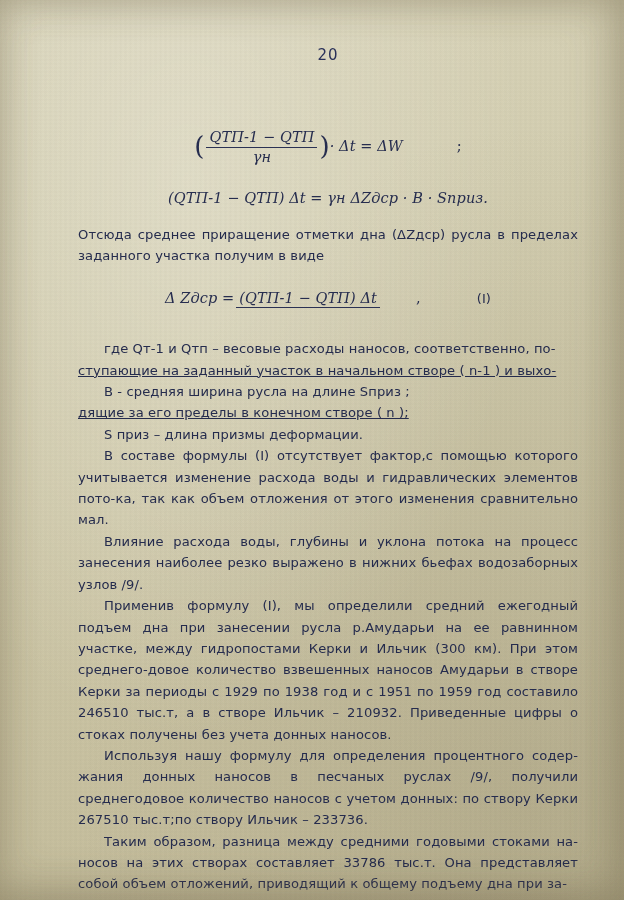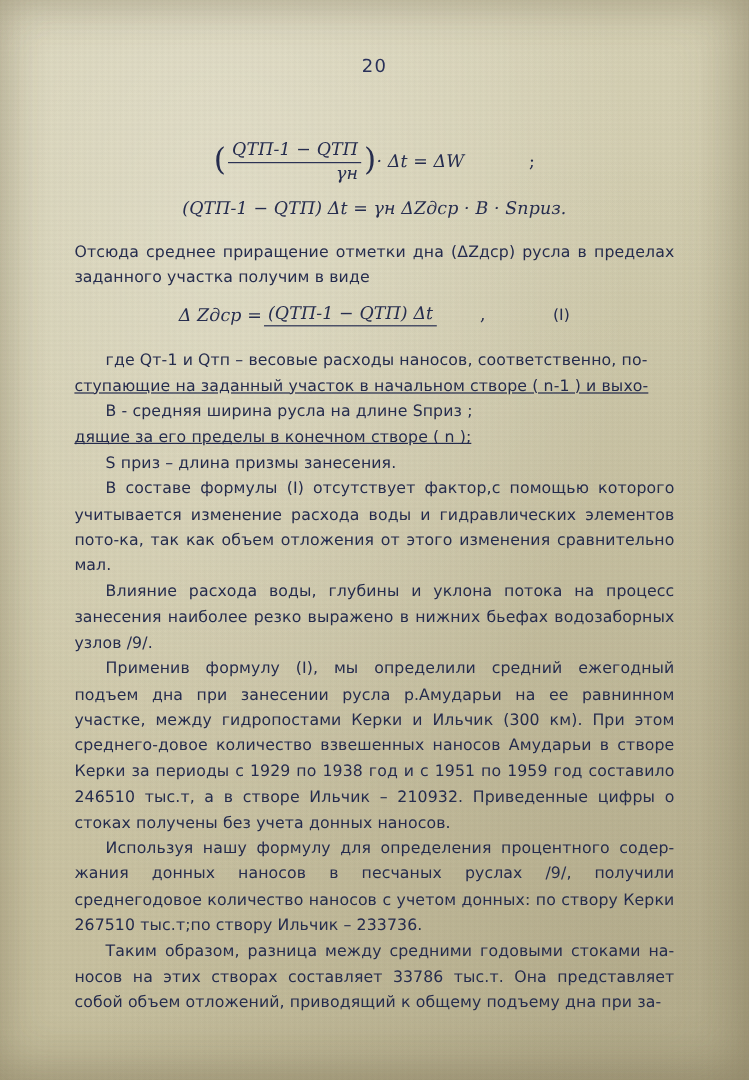--- a/index.html
+++ b/index.html
@@ -37,21 +37,21 @@
     position: absolute;
     inset: 0;
     pointer-events: none;
     box-shadow:
       inset 0 0 36px rgba(110,100,70,0.25),
       inset -18px 0 44px rgba(110,100,70,0.20),
       inset 0 -14px 40px rgba(110,100,70,0.18);
   }
   .content {
     position: absolute;
-    left: 0; top: 0;
+    left: 16px; top: 0;
     width: 524px; height: 900px;
     color: #232a4a;
   }
   .page-number {
     position: absolute;
     top: 46px;
     left: 0;
     width: 624px;
     text-align: center;
     font-family: "DejaVu Sans", sans-serif;
@@ -89,23 +89,23 @@
     font-style: normal;
     padding-left: 54px;
   }
   .eq .comma {
     font-style: normal;
     padding-left: 34px;
   }
   .frac {
     display: inline-block;
     vertical-align: middle;
-    text-align: right;
+    text-align: center;
     line-height: 1.15;
-    margin: 4px 2px;
+    margin: 16px 2px;
   }
   .frac .num {
     display: block;
     border-bottom: 1.3px solid #2a3155;
     padding: 0 3px 1px 3px;
   }
   .frac .den {
     display: block;
     padding: 1px 3px 0 3px;
   }
@@ -162,21 +162,21 @@
         <span>Δ Zдср =</span><span class="frac"><span class="num">(QТП-1 − QТП) Δt</span></span><span class="comma">,</span><span class="tag">(I)</span>
       </div>
 
       <div class="blockgap"></div>
 
       <div class="deflist">
         <div class="defline">где Qт-1 и Qтп – весовые расходы наносов, соответственно, по-</div>
         <div class="defline cont">ступающие на заданный участок в начальном створе ( n-1 ) и выхо-</div>
         <div class="defline">B  - средняя ширина русла на длине Sприз ;</div>
         <div class="defline cont">дящие за его пределы    в конечном створе ( n );</div>
-        <div class="defline">S приз – длина призмы занесения.</div>
+        <div class="defline">S приз – длина призмы деформации.</div>
       </div>
 
       <p class="par">В составе формулы (I) отсутствует фактор,с помощью которого учитывается изменение расхода воды и гидравлических элементов пото-ка, так как объем отложения от этого изменения сравнительно мал.</p>
       <p class="par">Влияние расхода воды, глубины и уклона потока на процесс занесения наиболее резко выражено в нижних бьефах водозаборных узлов /9/.</p>
       <p class="par">Применив формулу (I), мы определили средний ежегодный подъем дна при занесении русла р.Амударьи на ее равнинном участке, между гидропостами Керки и Ильчик (300 км). При этом среднего-довое количество взвешенных наносов Амударьи в створе Керки за периоды с 1929 по 1938 год и с 1951 по 1959 год составило 246510 тыс.т, а в створе Ильчик – 210932. Приведенные цифры о стоках получены без учета донных наносов.</p>
       <p class="par">Используя нашу формулу для определения процентного содер-жания донных наносов в песчаных руслах /9/, получили среднегодовое количество наносов с учетом донных: по створу Керки 267510 тыс.т;по створу Ильчик – 233736.</p>
       <p class="par">Таким образом, разница между средними годовыми стоками на-носов на этих створах составляет 33786 тыс.т. Она представляет собой объем отложений, приводящий к общему подъему дна при за-</p>
 
     </div>
   </div>

